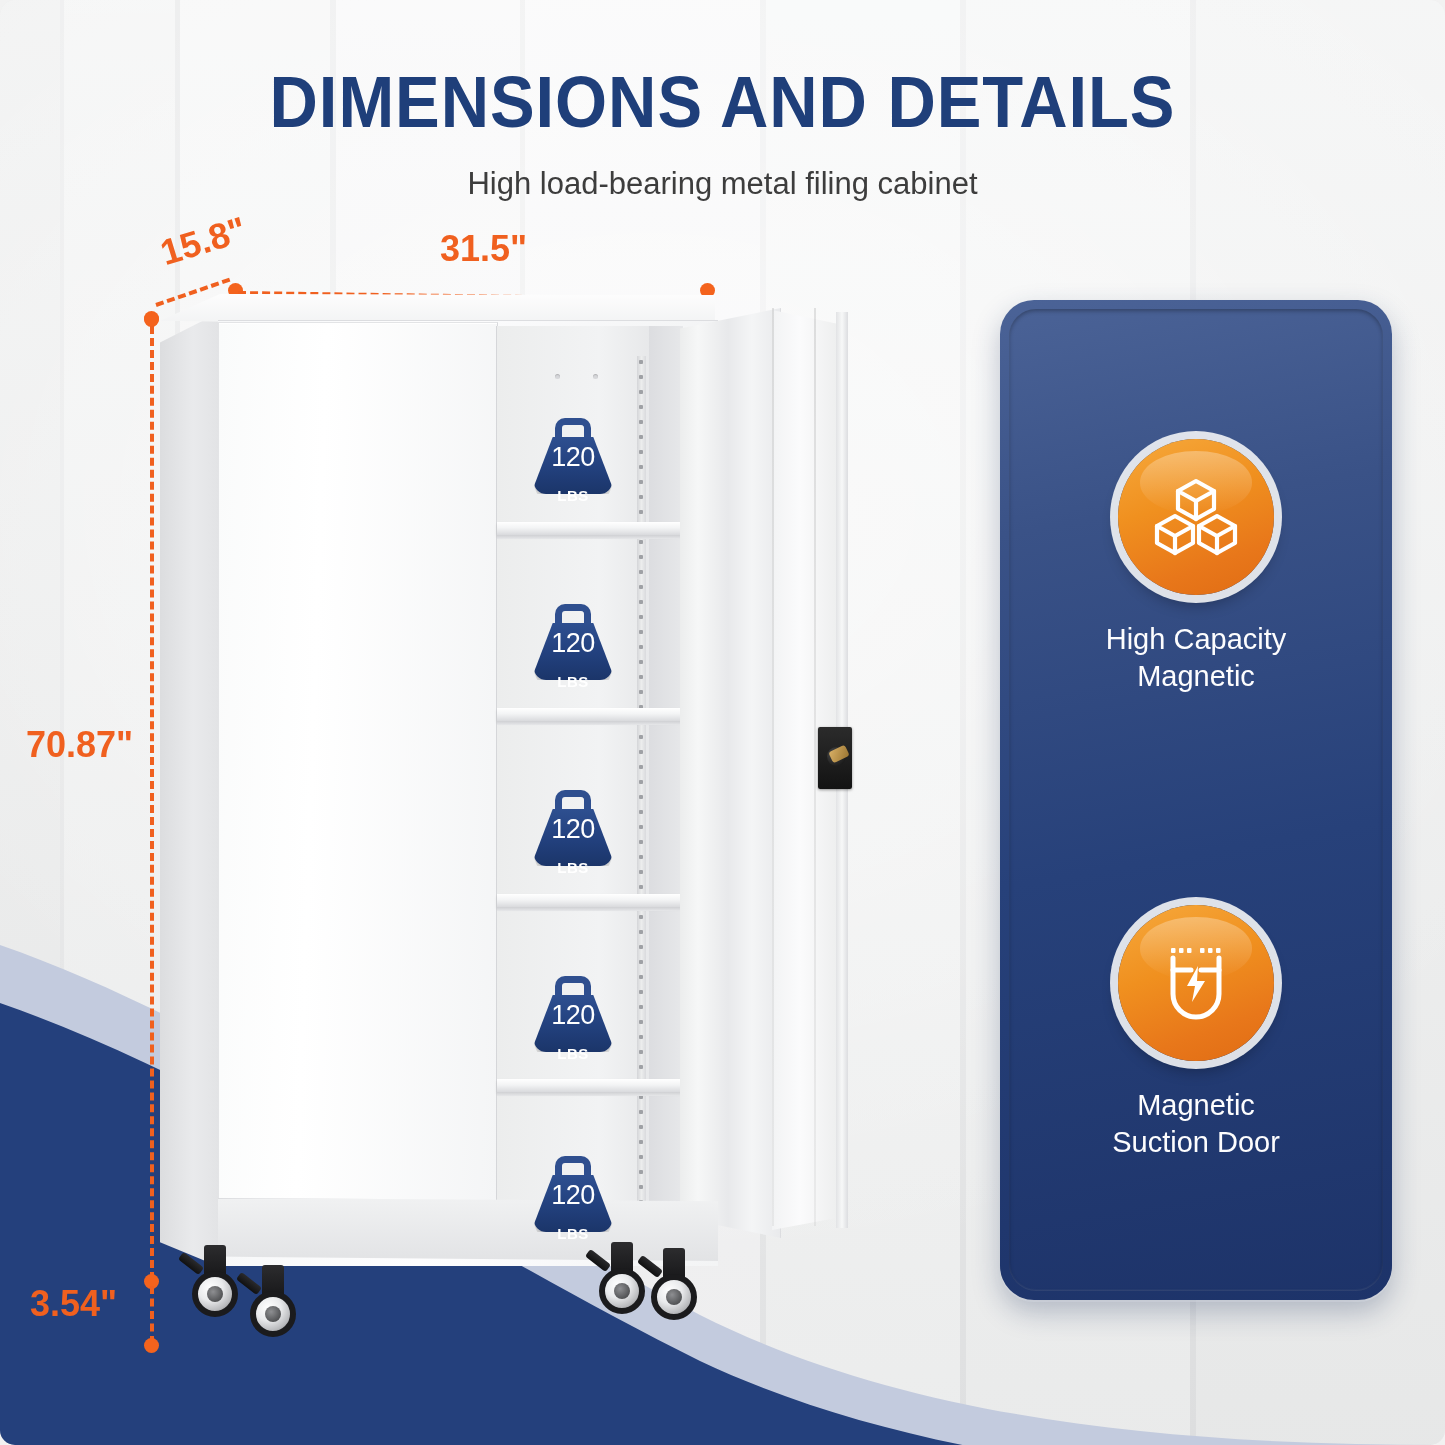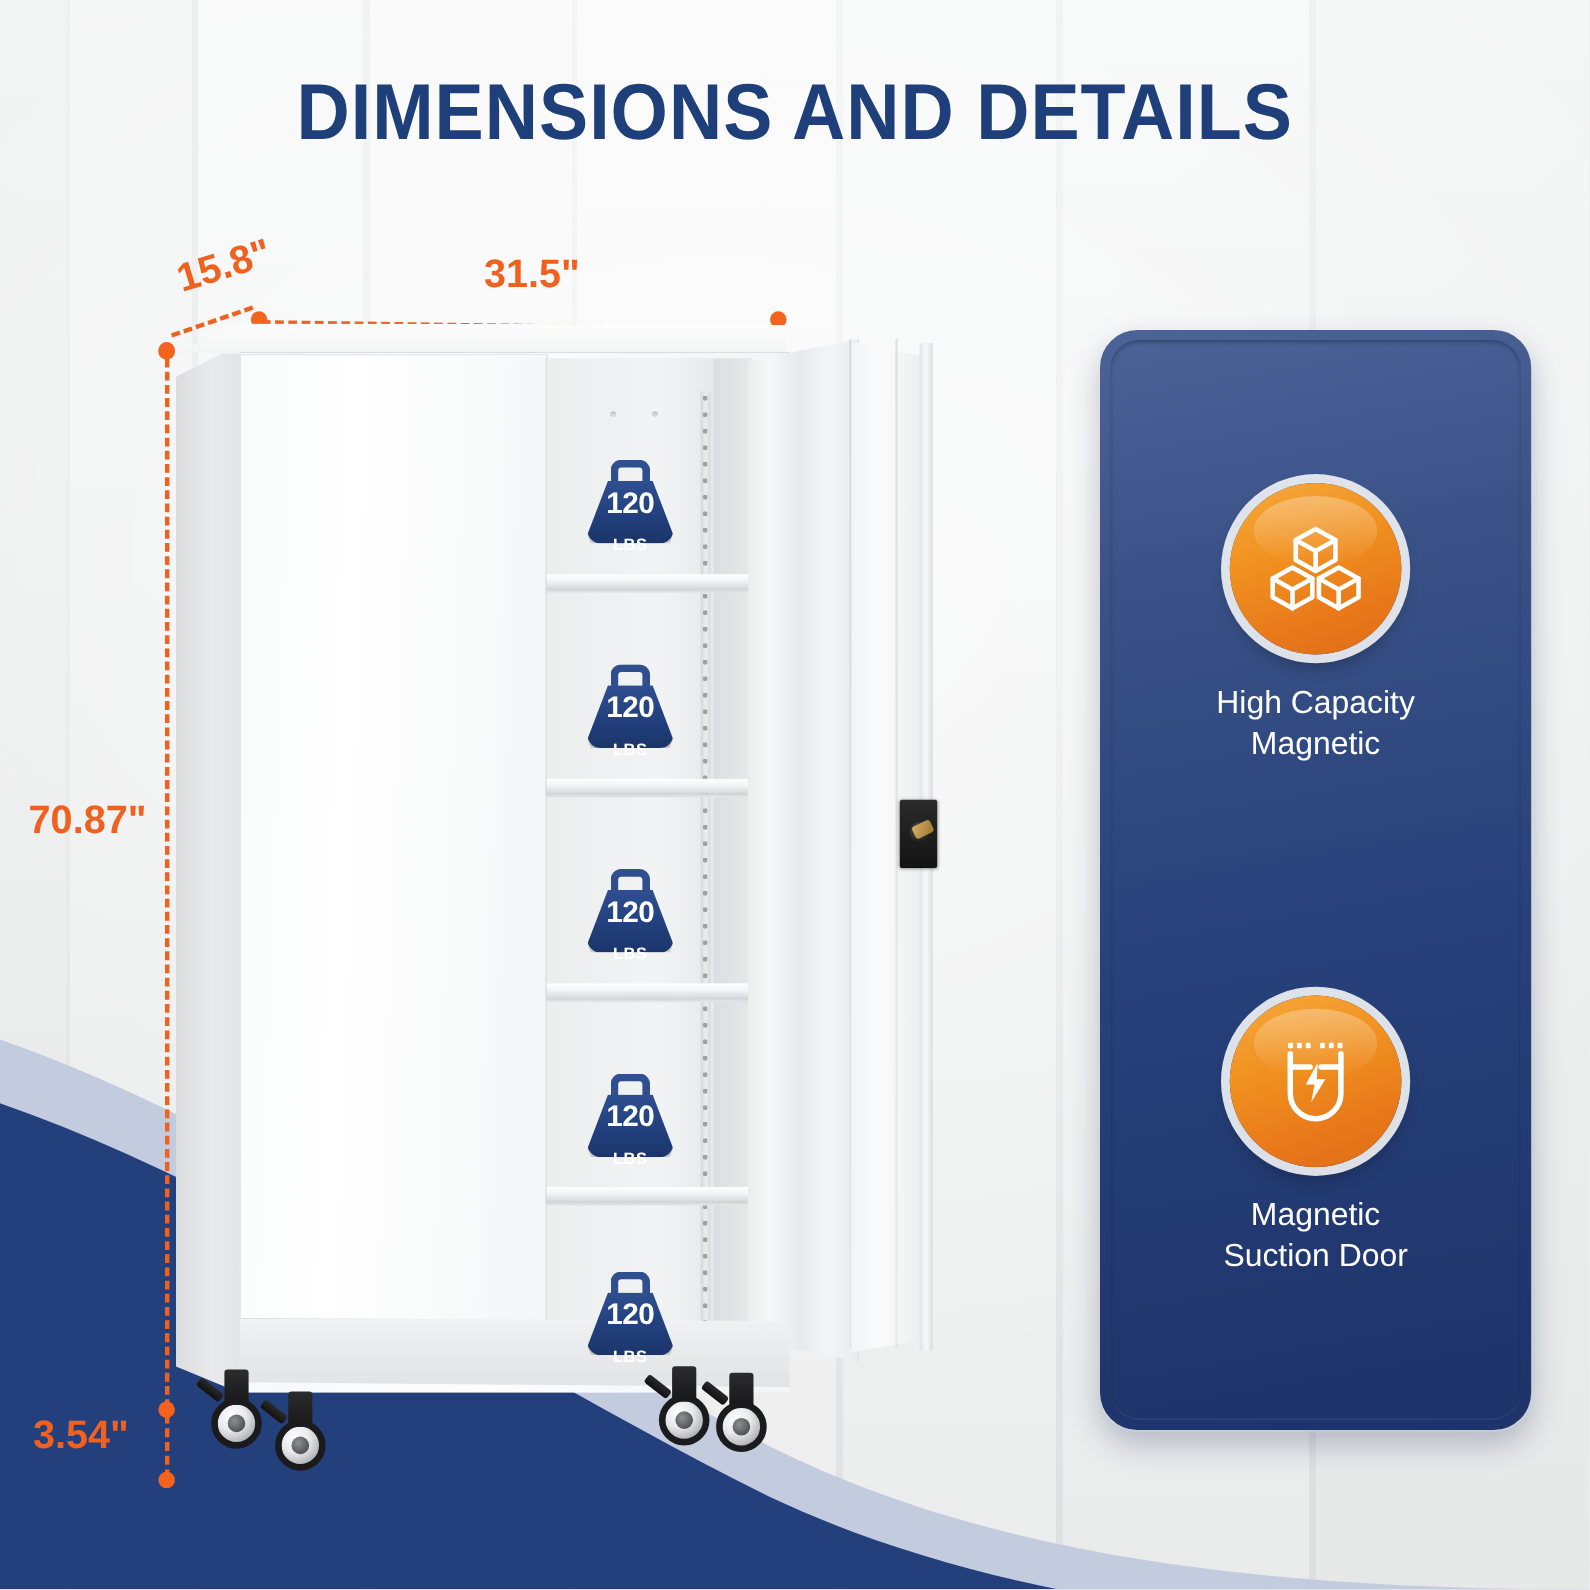--- a/index.html
+++ b/index.html
@@ -1,21 +1,21 @@
 <!DOCTYPE html>
 <html><head>
 <meta charset="utf-8">
 <style>
   html,body{margin:0;padding:0;}
   body{
     width:1445px;height:1445px;overflow:hidden;
     font-family:"Liberation Sans","DejaVu Sans",sans-serif;
     background:#f2f2f2;
   }
-  .stage{position:relative;width:1445px;height:1445px;overflow:hidden;background:#ededee;}
+  .stage{position:relative;width:1445px;height:1445px;overflow:hidden;background:#ededee;border-radius:15px;}
 
   
   .wall{position:absolute;inset:0;
     background:
       linear-gradient(90deg,
         #eceded 0px,#eceded 60px,
         #e6e7e8 60px,#e6e7e8 64px,
         #f1f2f2 64px,#f1f2f2 175px,
         #e2e3e4 175px,#e2e3e4 180px,
         #f4f5f5 180px,#f4f5f5 330px,
@@ -129,21 +129,21 @@
   
   .weight{position:absolute;width:78px;height:76px;}
   .weight .handle{position:absolute;left:21px;top:0;width:36px;height:24px;
     border:7px solid #2f4f8f;border-bottom:none;border-radius:10px 10px 0 0;box-sizing:border-box;}
   .weight .bell{position:absolute;left:0;top:19px;width:78px;height:57px;
     background:linear-gradient(180deg,#2e4f90 0%,#22407d 55%,#1b3569 100%);
     clip-path:polygon(24% 0%,76% 0%,100% 86%,96% 100%,4% 100%,0% 86%);
     border-radius:0 0 12px 12px;
     box-shadow:0 3px 5px rgba(0,0,0,.22);}
   .weight .num{position:absolute;left:0;top:26px;width:78px;text-align:center;
-    color:#fff;font-weight:bold;font-size:27px;line-height:1;letter-spacing:-.5px;}
+    color:#fff;font-weight:normal;font-size:27px;line-height:1;letter-spacing:-.5px;}
   .weight .unit{position:absolute;left:0;top:70px;width:78px;text-align:center;
     color:#fff;font-weight:bold;font-size:15px;line-height:1;letter-spacing:.5px;}
 
   
   .dim-text{position:absolute;color:#f0601f;font-weight:bold;white-space:nowrap;}
   .dot{position:absolute;width:15px;height:15px;border-radius:50%;background:#f4631d;}
   .dash-h{position:absolute;height:0;border-top:4px dashed #f0601f;}
   .dash-v{position:absolute;width:0;border-left:4px dashed #f0601f;}
 
   
@@ -178,20 +178,21 @@
   <div class="wall"></div>
   <div class="wall-vignette"></div>
 
   <svg class="swoosh" viewBox="0 0 1445 650" preserveAspectRatio="none">
     <path d="M0,150 C230,230 470,400 700,520 C900,620 1150,650 1445,650 L1445,650 L0,650 Z" fill="#c3cbde"></path>
     <path d="M0,208 C230,288 470,452 700,566 C900,660 1150,690 1445,690 L1445,650 L0,650 Z" fill="#24407c"></path>
   </svg>
 
   <div class="heading">
     <div class="title">DIMENSIONS AND DETAILS</div>
+    <div class="subtitle">High load-bearing metal filing cabinet</div>
   </div>
 
   <div class="dim-text" style="left:168px;top:232px;font-size:36px;transform:rotate(-17deg);transform-origin:left bottom;">15.8"</div>
   <div class="dot" style="left:144px;top:311px;"></div>
   <div class="dot" style="left:228px;top:283px;"></div>
   <div class="dash-h" style="left:156px;top:303px;width:78px;transform:rotate(-19deg);transform-origin:left center;"></div>
 
   <div class="dim-text" style="left:440px;top:228px;font-size:36px;">31.5"</div>
   <div class="dot" style="left:700px;top:283px;"></div>
   <div class="dash-h" style="left:238px;top:291px;width:466px;transform:rotate(.8deg);transform-origin:left center;"></div>

